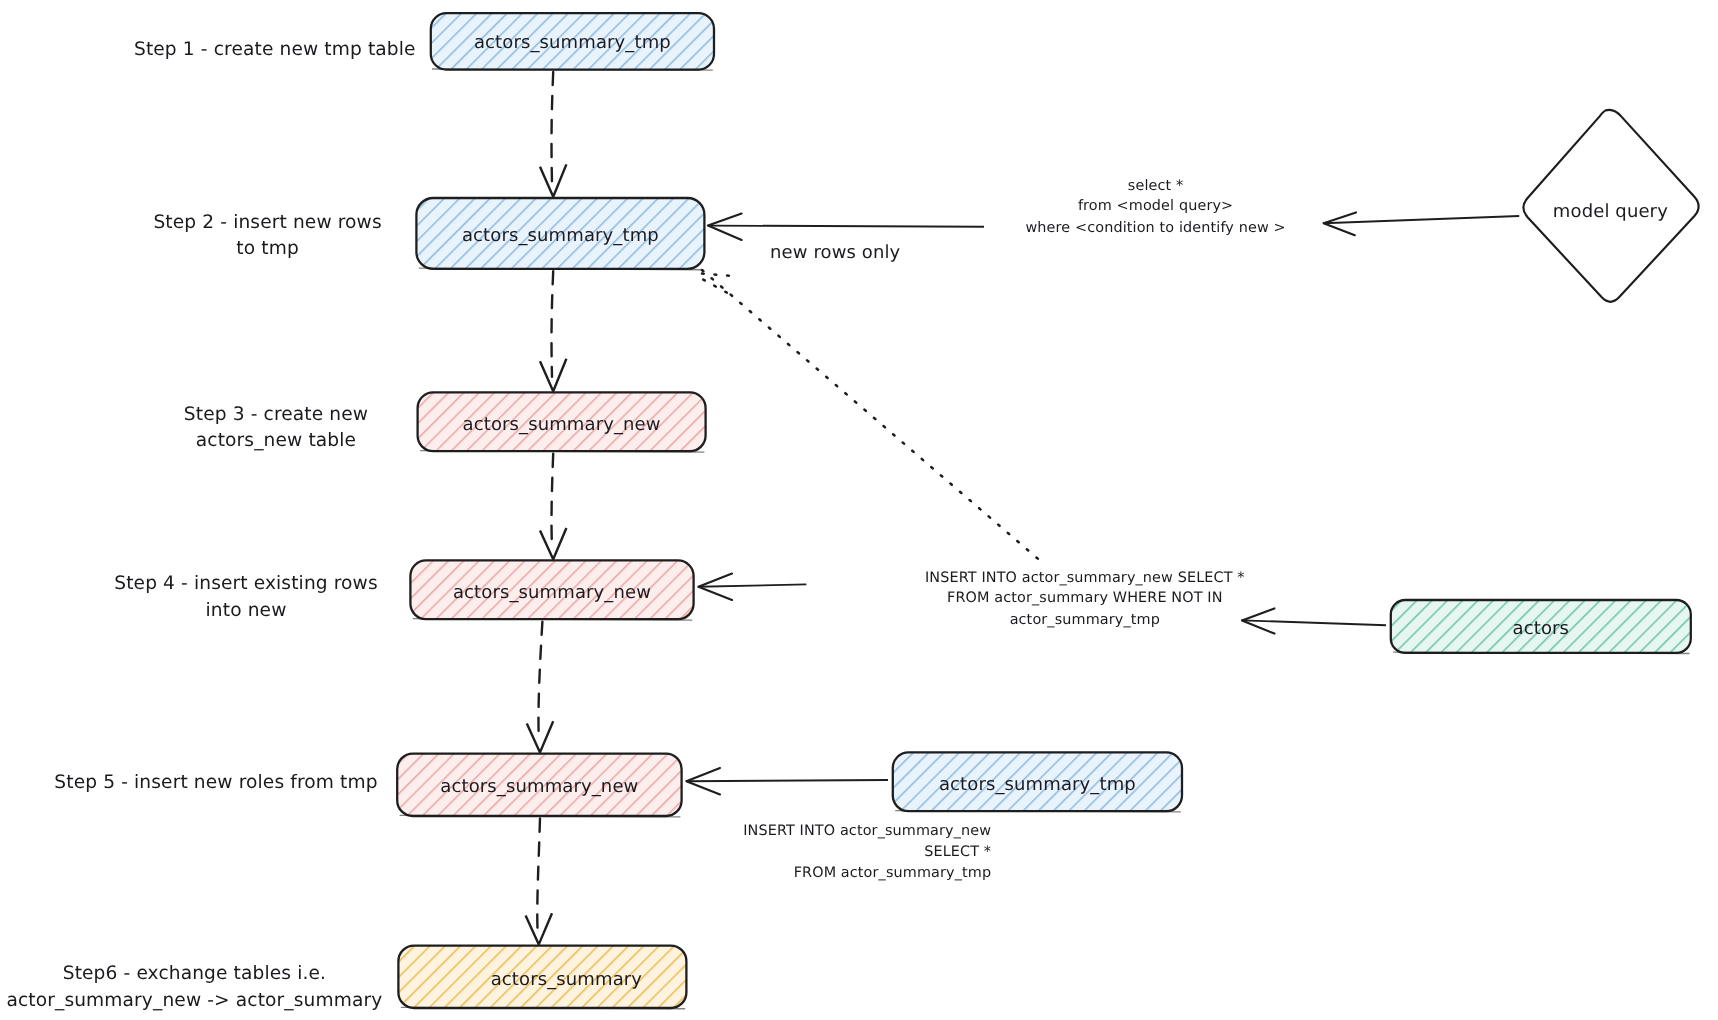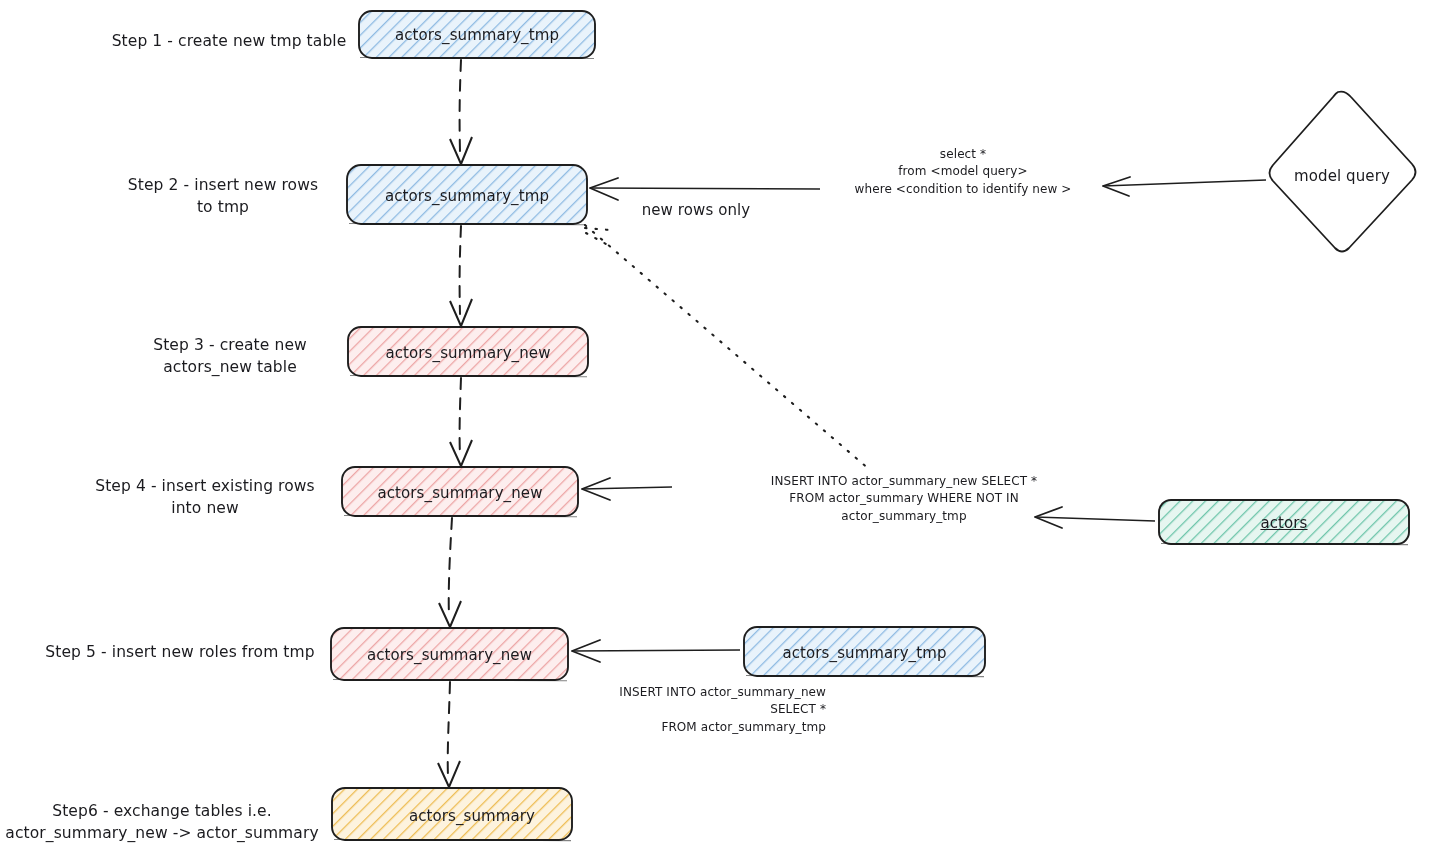--- a/index.html
+++ b/index.html
@@ -199,21 +199,21 @@
 <div class="lbl node-label" style="left:348px; top:343px; width:240px;">actors_summary_new</div>
 
 <div class="lbl node-label" style="left:342px; top:483px; width:236px;">actors_summary_new</div>
 
 <div class="lbl node-label" style="left:331px; top:645px; width:237px;">actors_summary_new</div>
 
 <div class="lbl node-label" style="left:332px; top:806px; width:280px;">actors_summary</div>
 
 <div class="lbl diamond-label" style="left:1262px; top:166px;">model query</div>
 
-<div class="lbl node-label" style="left:1159px; top:513px; width:250px;text-decoration:underline;">actors</div>
+<div class="lbl node-label" style="left:1159px; top:513px; width:250px;">actors</div>
 
 <div class="lbl node-label" style="left:744px; top:643px; width:241px;">actors_summary_tmp</div>
 
 <div class="lbl edge-label" style="left:636px; top:200px; width:120px;">new rows only</div>
 
 <div class="lbl sql-label" style="left:818px; top:146px; width:290px;">select *
 from &lt;model query&gt;
 where &lt;condition to identify new &gt;</div>
 
 <div class="lbl sql-label" style="left:676px; top:473px; width:360px;margin-left:48px;">INSERT INTO actor_summary_new SELECT *

